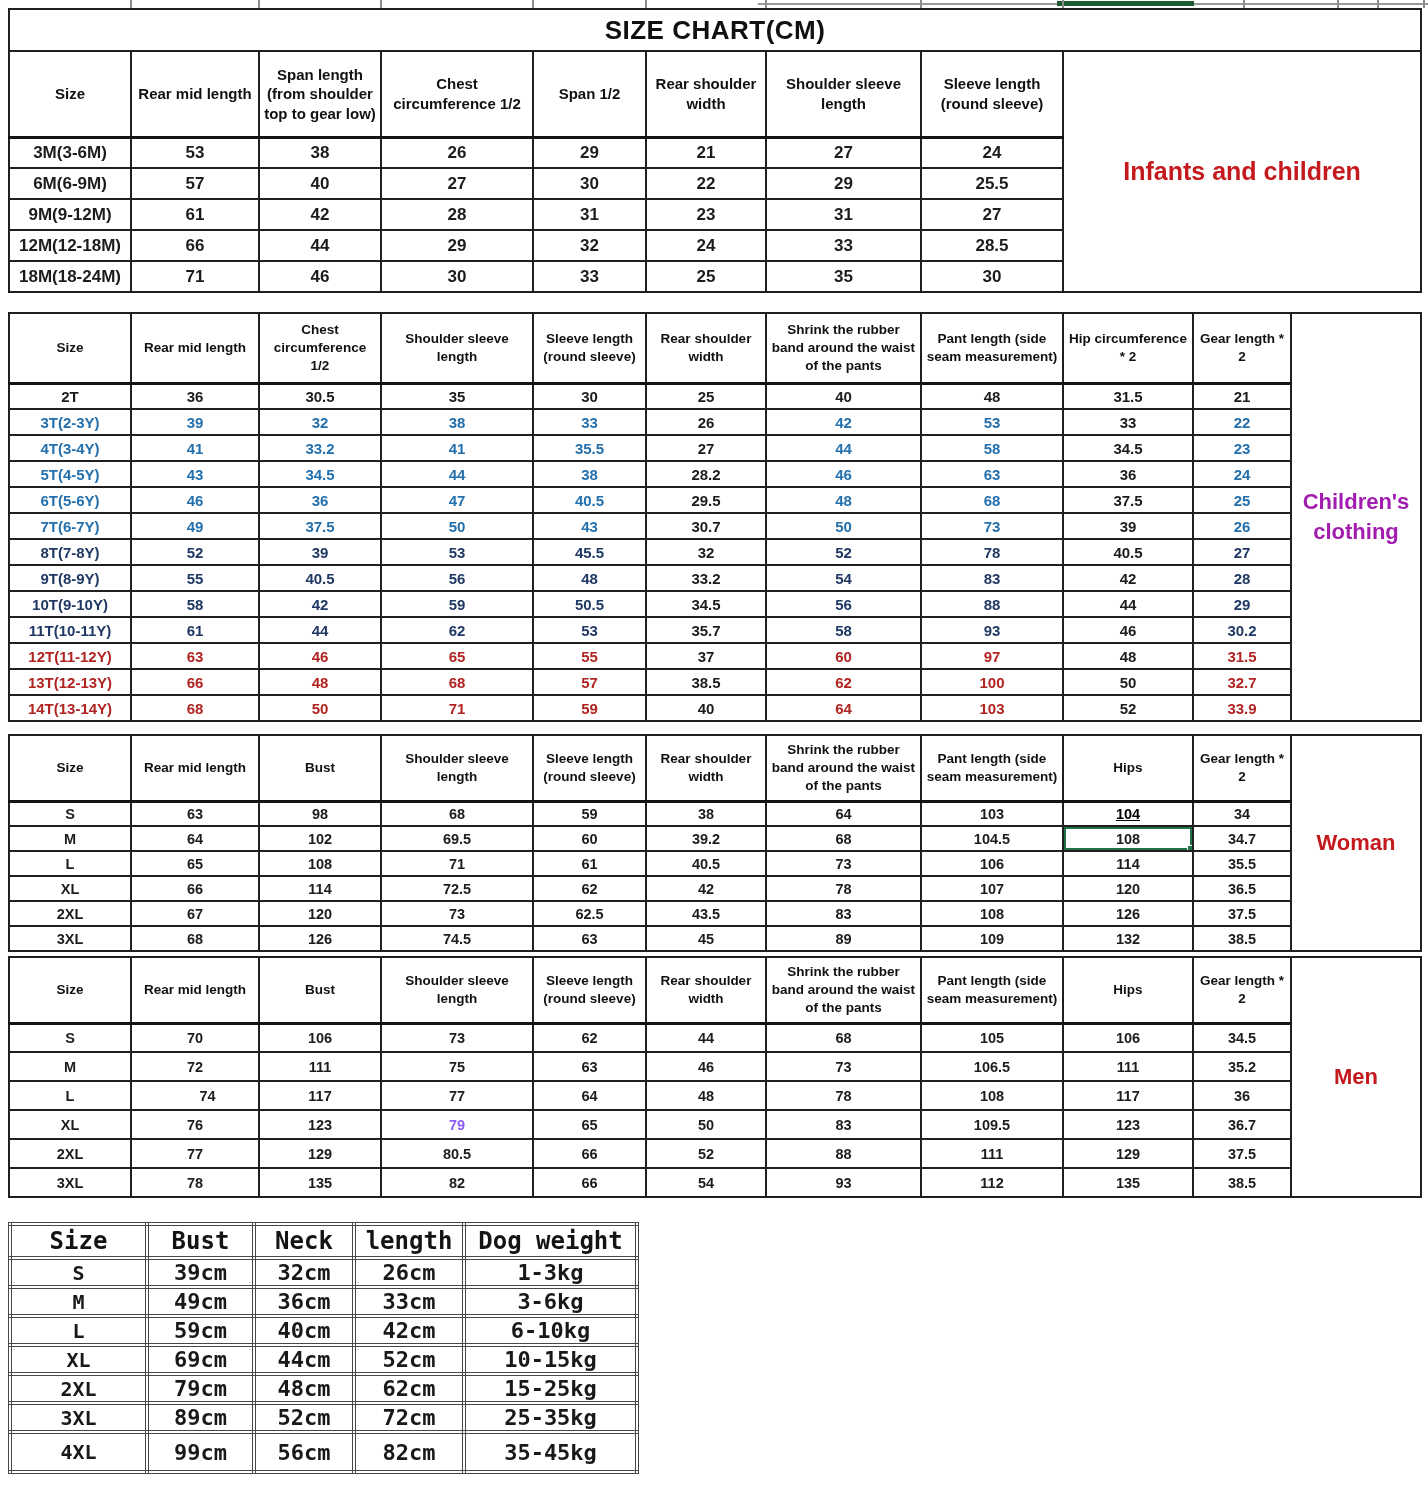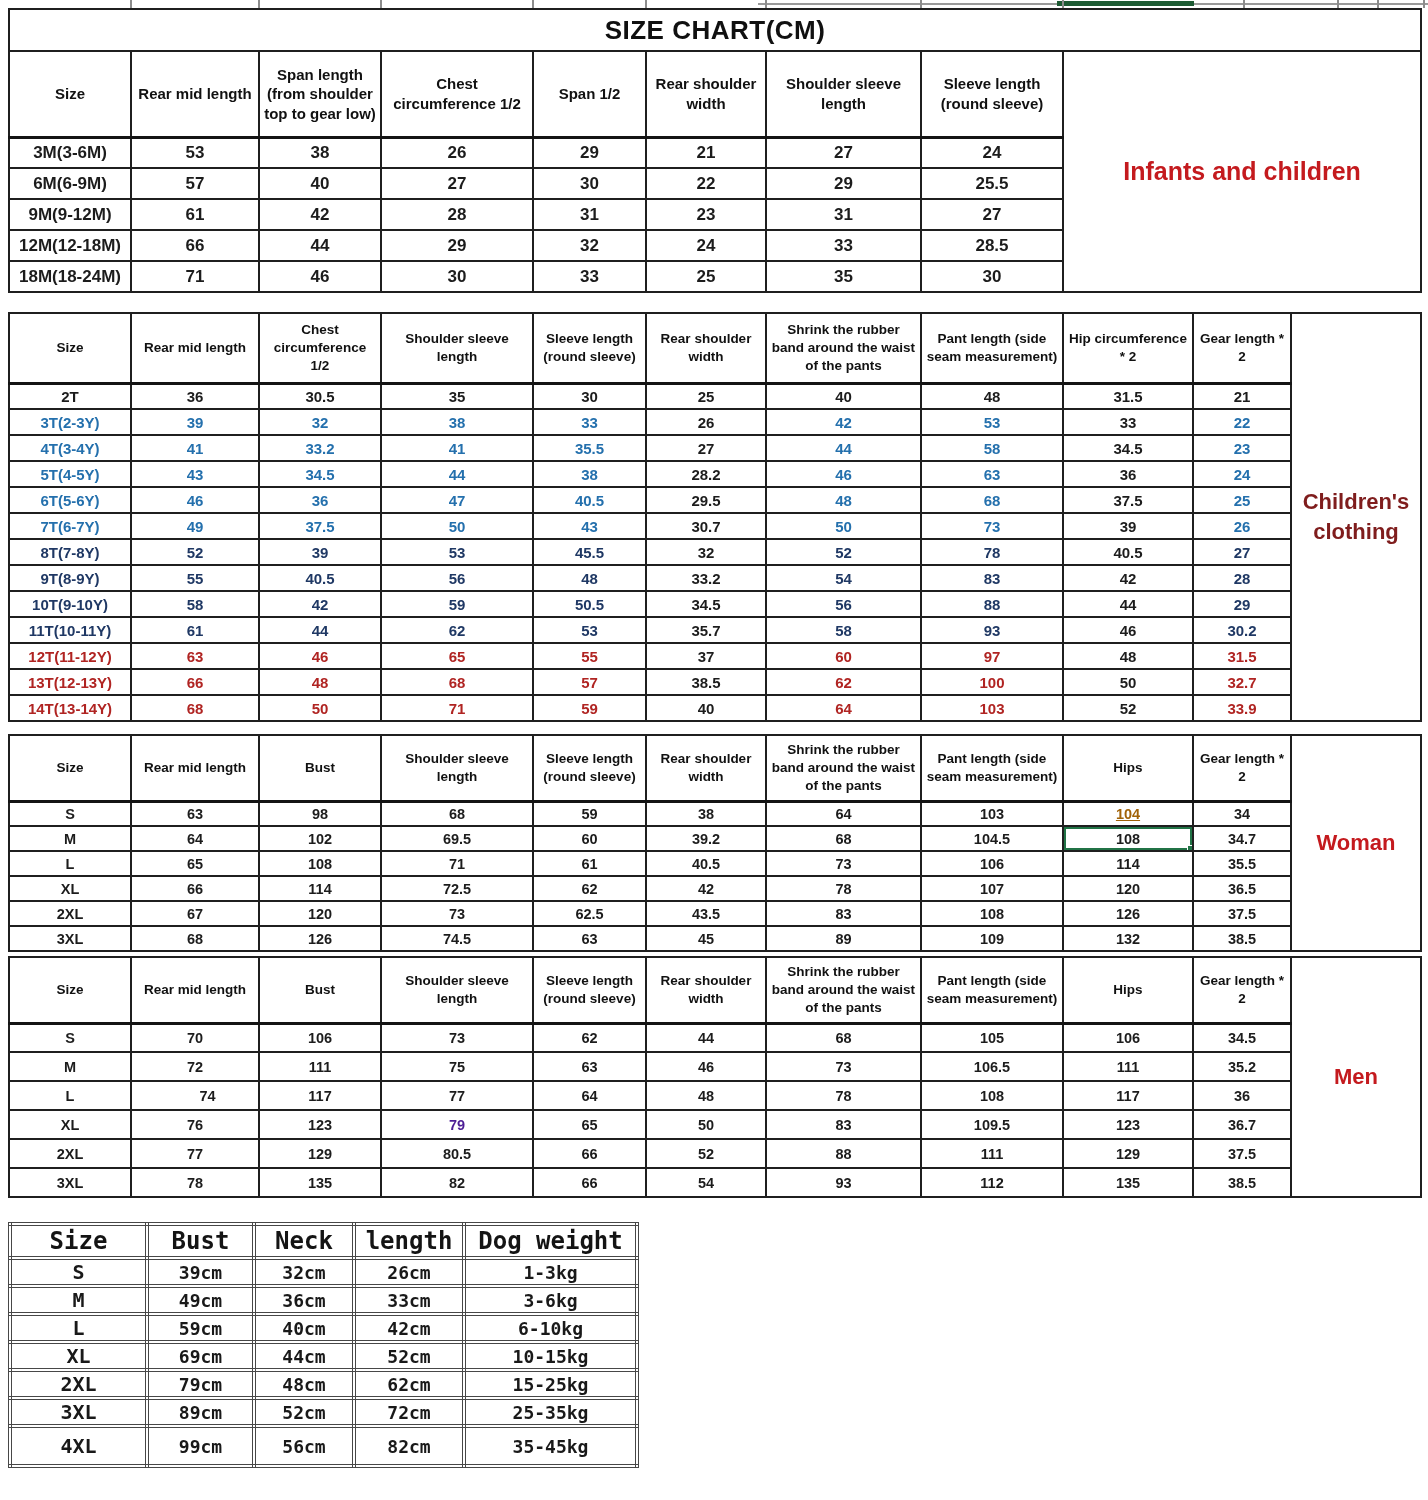--- a/index.html
+++ b/index.html
@@ -45,21 +45,21 @@
     background:#217346; border:1px solid #ffffff; z-index:5;
   }
 
   
   #t-dog { left:8px; top:1222px; width:627px; font-family:"DejaVu Sans Mono", monospace; }
   #t-dog th, #t-dog td {
     border:4px double #474747; text-align:center; vertical-align:middle; padding:0 2px; background:#fff;
   }
   #t-dog .title-cell { background:#d7d7d7; font-weight:bold; font-size:29px; letter-spacing:1px; color:#141414; }
   #t-dog .header-row th { font-weight:bold; font-size:24px; color:#141414; background:#fff; }
-  #t-dog td.value { font-weight:bold; font-size:18px; color:#191919; }
+  #t-dog td.value { font-weight:bold; font-size:22px; color:#191919; }
   #t-dog td.size-col { font-size:20px; }
 </style>
 </head>
 <body>
 
 <div class="sheet">
   <div class="top-hairline"></div>
   <div class="top-green-bar"></div>
   <div id="ticks">
       <div class="grid-tick" style="left: 130px;"></div>
@@ -174,21 +174,21 @@
           <th class="col-header">Size</th>
           <th class="col-header">Rear mid length</th>
           <th class="col-header">Chest circumference 1/2</th>
           <th class="col-header">Shoulder sleeve length</th>
           <th class="col-header">Sleeve length (round sleeve)</th>
           <th class="col-header">Rear shoulder width</th>
           <th class="col-header">Shrink the rubber band around the waist of the pants</th>
           <th class="col-header">Pant length (side seam measurement)</th>
           <th class="col-header">Hip circumference * 2</th>
           <th class="col-header">Gear length * 2</th>
-          <td class="label-cell" rowspan="14" style="color: #7f1d1d;">Children's clothing</td>
+          <td class="label-cell" rowspan="14" style="color: #a21caf;">Children's clothing</td>
         </tr>
         <tr class="data-row" style="height: 26px;">
           <td class="value size-col" style="color: rgb(28, 28, 28);">2T</td>
           <td class="value" style="color: rgb(28, 28, 28);">36</td>
           <td class="value" style="color: rgb(28, 28, 28); margin-left: 8px;">30.5</td>
           <td class="value" style="color: rgb(28, 28, 28);">35</td>
           <td class="value" style="color: rgb(28, 28, 28);">30</td>
           <td class="value" style="color: rgb(28, 28, 28);">25</td>
           <td class="value" style="color: rgb(28, 28, 28);">40</td>
           <td class="value" style="color: rgb(28, 28, 28);">48</td>
@@ -371,21 +371,21 @@
         </tr>
         <tr class="data-row" style="height: 25px;">
           <td class="value size-col" style="color: rgb(28, 28, 28);">S</td>
           <td class="value" style="color: rgb(28, 28, 28);">63</td>
           <td class="value" style="color: rgb(28, 28, 28);">98</td>
           <td class="value" style="color: rgb(28, 28, 28);">68</td>
           <td class="value" style="color: rgb(28, 28, 28);">59</td>
           <td class="value" style="color: rgb(28, 28, 28);">38</td>
           <td class="value" style="color: rgb(28, 28, 28);">64</td>
           <td class="value" style="color: rgb(28, 28, 28);">103</td>
-          <td class="value" style="color: #a16207; text-decoration: underline;">104</td>
+          <td class="value" style="color: #000000; text-decoration: underline;">104</td>
           <td class="value" style="color: rgb(28, 28, 28);">34</td>
         </tr>
         <tr class="data-row" style="height: 25px;">
           <td class="value size-col" style="color: rgb(28, 28, 28);">M</td>
           <td class="value" style="color: rgb(28, 28, 28);">64</td>
           <td class="value" style="color: rgb(28, 28, 28);">102</td>
           <td class="value" style="color: rgb(28, 28, 28);">69.5</td>
           <td class="value" style="color: rgb(28, 28, 28);">60</td>
           <td class="value" style="color: rgb(28, 28, 28);">39.2</td>
           <td class="value" style="color: rgb(28, 28, 28);">68</td>
@@ -504,21 +504,21 @@
           <td class="value" style="color: rgb(28, 28, 28);">48</td>
           <td class="value" style="color: rgb(28, 28, 28);">78</td>
           <td class="value" style="color: rgb(28, 28, 28);">108</td>
           <td class="value" style="color: rgb(28, 28, 28);">117</td>
           <td class="value" style="color: rgb(28, 28, 28);">36</td>
         </tr>
         <tr class="data-row" style="height: 29px;">
           <td class="value size-col" style="color: rgb(28, 28, 28);">XL</td>
           <td class="value" style="color: rgb(28, 28, 28);">76</td>
           <td class="value" style="color: rgb(28, 28, 28);">123</td>
-          <td class="value" style="color: #4c1d95;">79</td>
+          <td class="value" style="color: #8b5cf6;">79</td>
           <td class="value" style="color: rgb(28, 28, 28);">65</td>
           <td class="value" style="color: rgb(28, 28, 28);">50</td>
           <td class="value" style="color: rgb(28, 28, 28);">83</td>
           <td class="value" style="color: rgb(28, 28, 28);">109.5</td>
           <td class="value" style="color: rgb(28, 28, 28);">123</td>
           <td class="value" style="color: rgb(28, 28, 28);">36.7</td>
         </tr>
         <tr class="data-row" style="height: 29px;">
           <td class="value size-col" style="color: rgb(28, 28, 28);">2XL</td>
           <td class="value" style="color: rgb(28, 28, 28);">77</td>

